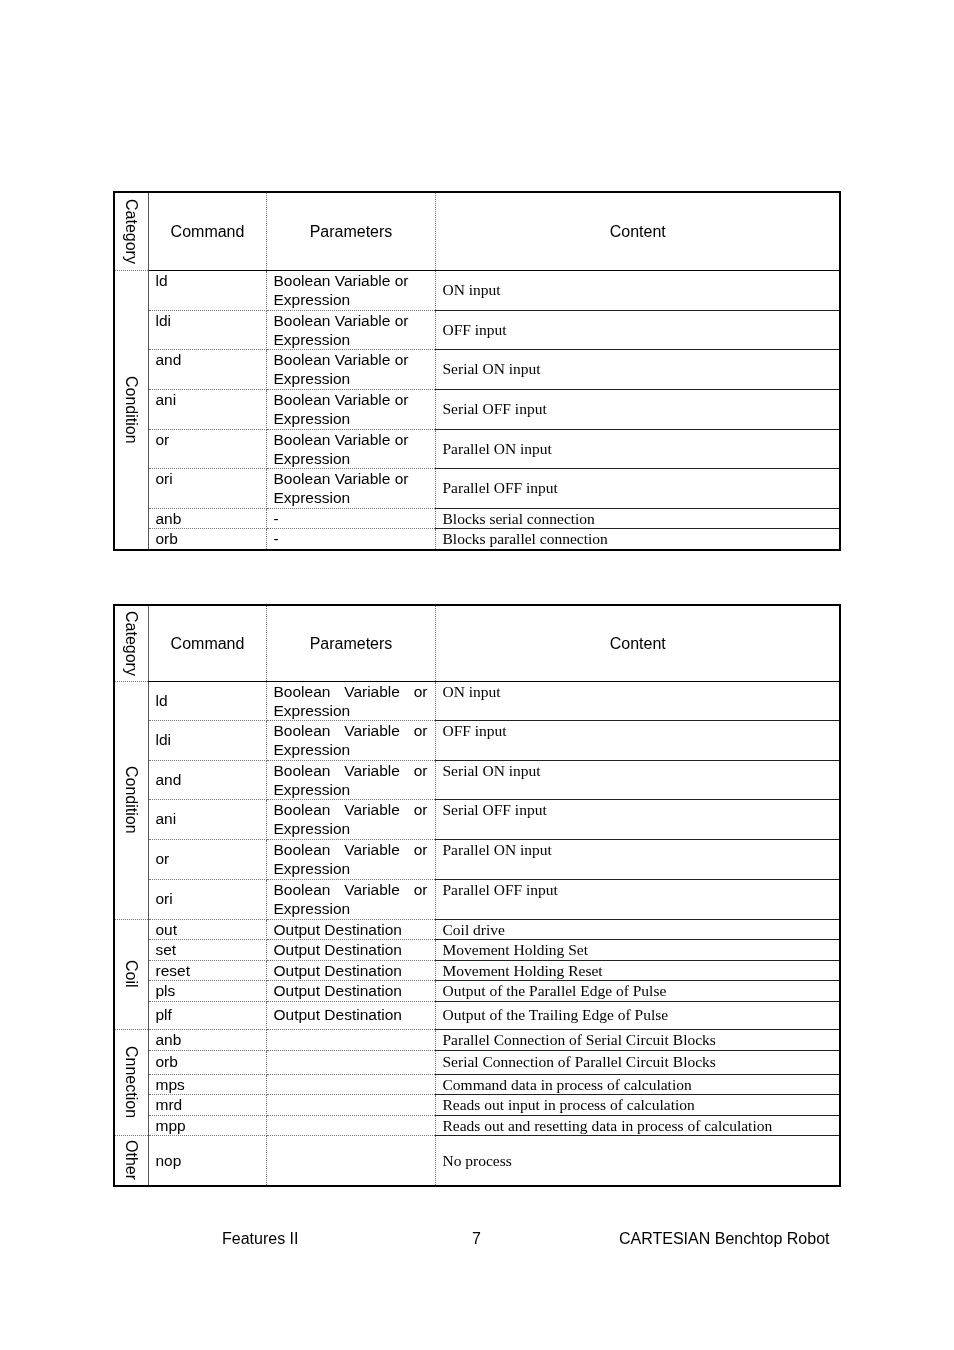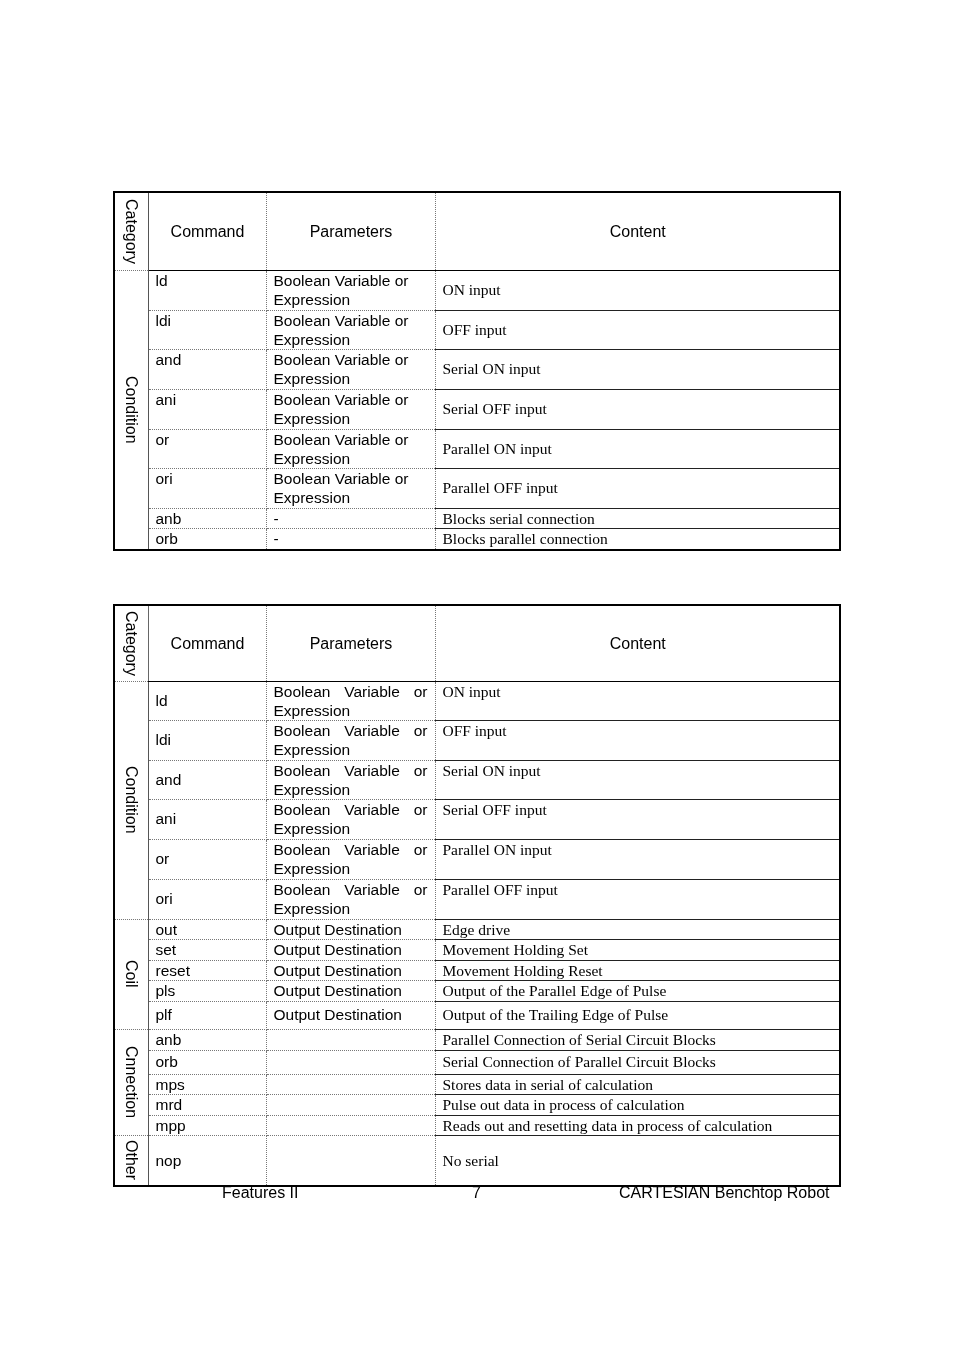--- a/index.html
+++ b/index.html
@@ -18,21 +18,21 @@
   td.par, th.par { border-right: 1px dotted #777; }
   td.con { border-top: 1px solid #222; border-bottom: 1px solid #222; font-family: Liberation Serif, serif; }
   thead th { border-bottom: 1.5px solid #000; border-right: 1px solid #666; padding-left: 8px; }
   #t2 thead th { border-right: 1px dotted #777; }
   td.cat, th.cat { padding: 0; border-right: 1px solid #555; border-top: 1px dotted #777; border-bottom: 1px dotted #777; }
   .vert { writing-mode: vertical-rl; margin: 0 auto; display: block; text-align: center; font-size: 16px; line-height: 30px; width: 30px; }
   .wrap { white-space: normal; line-height: 19px; margin-left: 40px; }
   .top { vertical-align: top; }
   .justify { text-align: justify; text-align-last: left; }
   .justify-first { display: block; text-align: justify; text-align-last: justify; }
-  #footer span { position: absolute; top: 1184px; font-size: 16px; }
+  #footer span { position: absolute; top: 1230px; font-size: 16px; }
 </style>
 </head>
 <body>
 
 <table id="t1">
   <colgroup>
       <col class="c-cat">
       <col class="c-cmd">
       <col class="c-par">
       <col class="c-con">
@@ -158,21 +158,21 @@
         </td>
       <td class="con top">Parallel OFF input</td>
     </tr>
 
     <tr style="height:20px">
       <td class="cat" rowspan="5">
           <span class="vert">Coil</span>
         </td>
       <td class="cmd">out</td>
       <td class="par">Output Destination</td>
-      <td class="con">Edge drive</td>
+      <td class="con">Coil drive</td>
     </tr>
     <tr style="height:20px">
       <td class="cmd">set</td>
       <td class="par">Output Destination</td>
       <td class="con">Movement Holding Set</td>
     </tr>
     <tr style="height:20px">
       <td class="cmd">reset</td>
       <td class="par">Output Destination</td>
       <td class="con">Movement Holding Reset</td>
@@ -197,40 +197,40 @@
       <td class="con">Parallel Connection of Serial Circuit Blocks</td>
     </tr>
     <tr style="height:24px">
       <td class="cmd">orb</td>
       <td class="par"></td>
       <td class="con">Serial Connection of Parallel Circuit Blocks</td>
     </tr>
     <tr style="height:16px">
       <td class="cmd">mps</td>
       <td class="par"></td>
-      <td class="con">Stores data in serial of calculation</td>
+      <td class="con">Command data in process of calculation</td>
     </tr>
     <tr style="height:20px">
       <td class="cmd">mrd</td>
       <td class="par"></td>
-      <td class="con">Pulse out data in process of calculation</td>
+      <td class="con">Reads out input in process of calculation</td>
     </tr>
     <tr style="height:20px">
       <td class="cmd">mpp</td>
       <td class="par"></td>
       <td class="con">Reads out and resetting data in process of calculation</td>
     </tr>
 
     <tr style="height:50px">
       <td class="cat" rowspan="1">
           <span class="vert">Other</span>
         </td>
       <td class="cmd">nop</td>
       <td class="par"></td>
-      <td class="con">No serial</td>
+      <td class="con">No process</td>
     </tr>
   </tbody>
 </table>
 
 <div id="footer">
   <span style="left:222px">Features II</span>
   <span style="left:472px">7</span>
   <span style="left:619px">CARTESIAN Benchtop Robot</span>
 </div>
 

